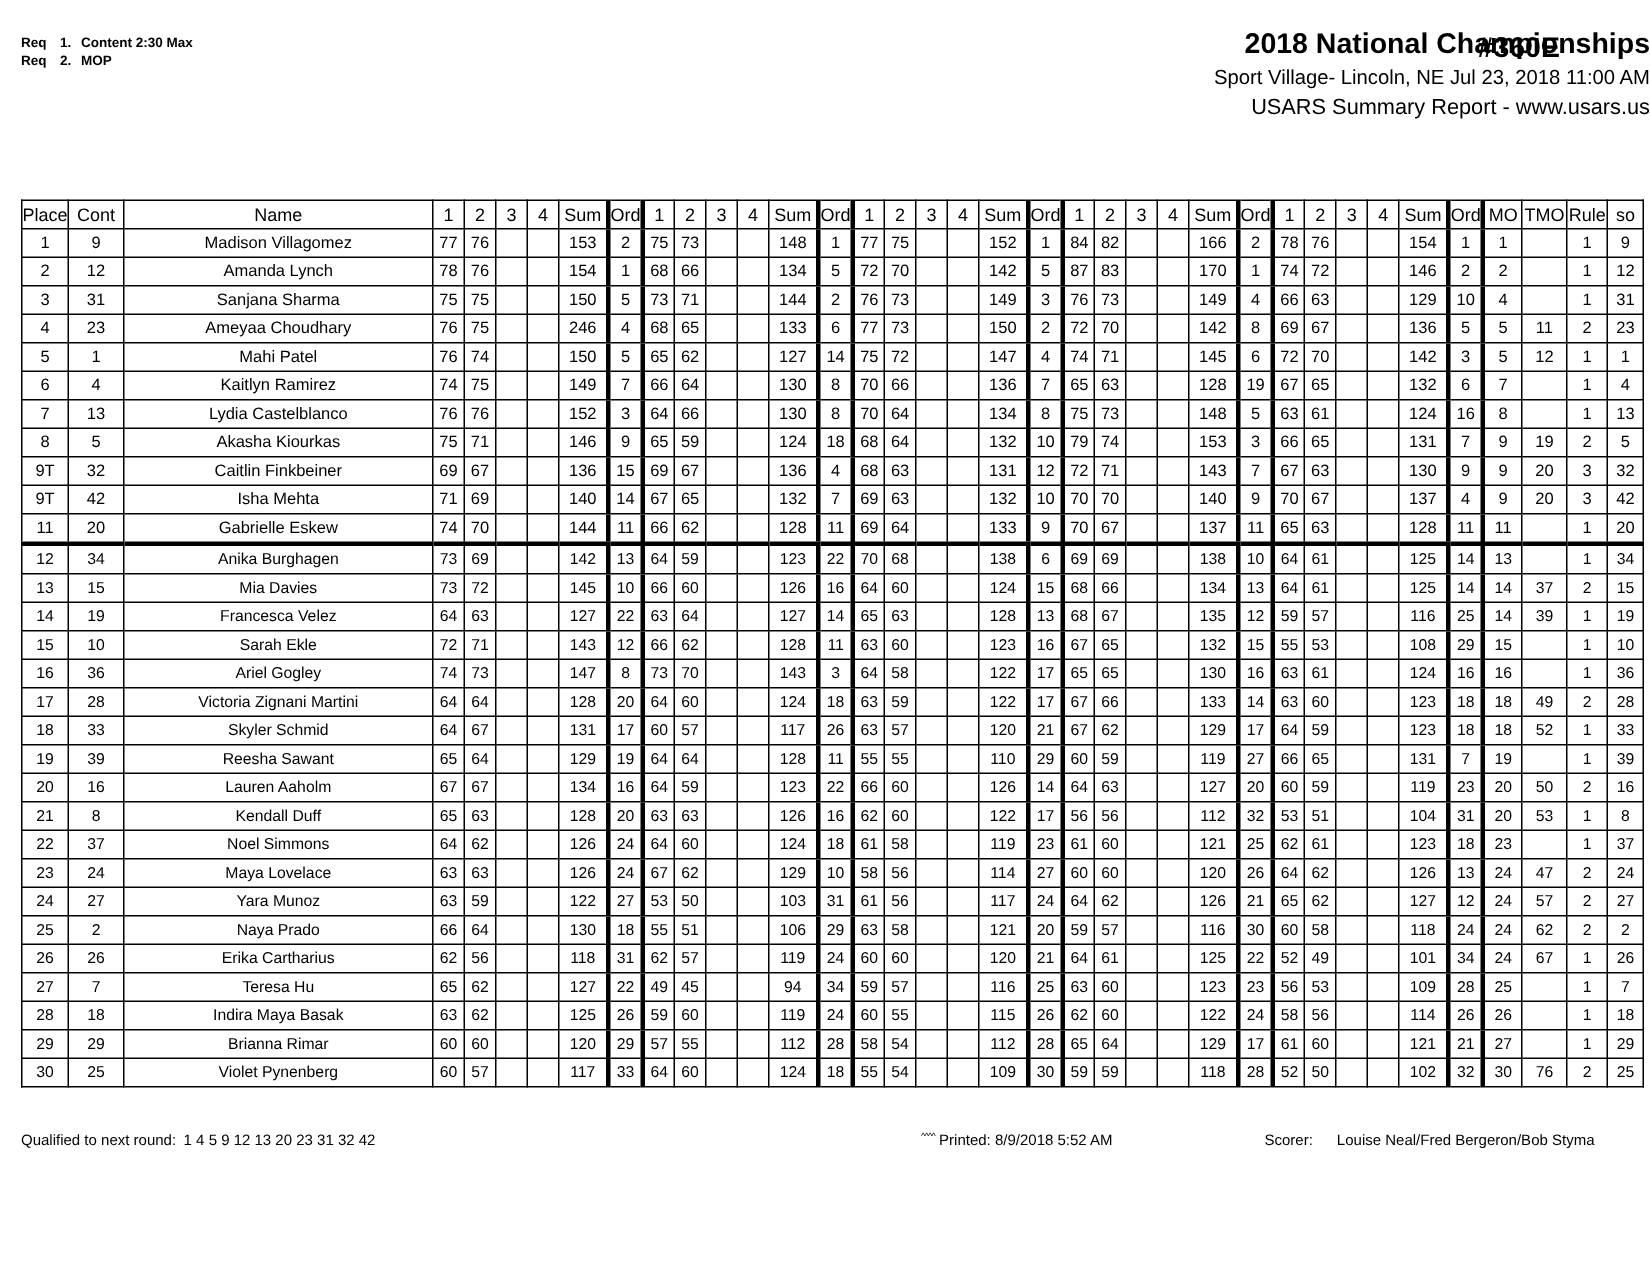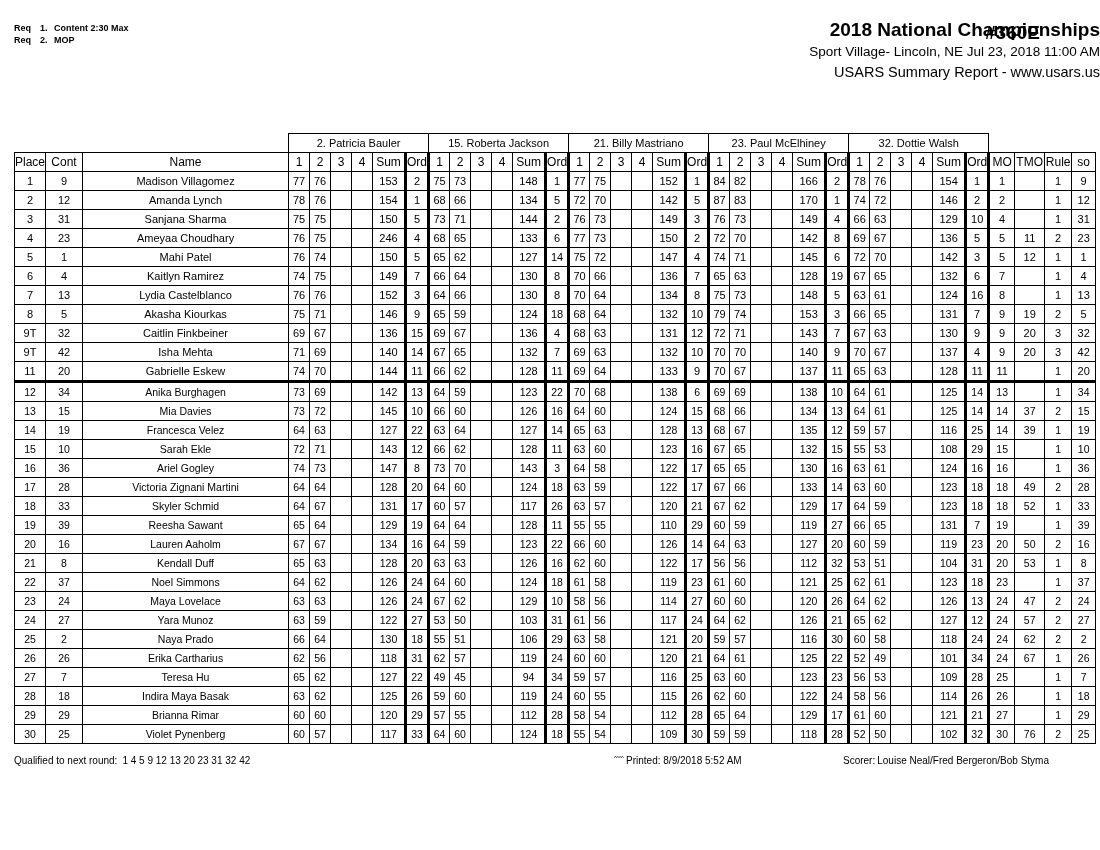--- a/index.html
+++ b/index.html
@@ -162,21 +162,21 @@
     font-size: 6px;
     vertical-align: 4px;
     letter-spacing: -0.5px;
   }
   #footer .f-scorer {
     position: absolute;
     left: 843px;
     top: 0;
     white-space: nowrap;
   }
-  #footer .f-scorer .f-lab { margin-right: 2px; }
+  #footer .f-scorer .f-lab { margin-right: 16px; }
 </style>
 </head>
 <body>
 
 <div id="req-block">
   <span class="req-line">
     <span class="req-tag">Req</span><span class="req-num">1.</span><span>Content 2:30 Max</span>
   </span>
   <span class="req-line">
     <span class="req-tag">Req</span><span class="req-num">2.</span><span>MOP</span>
@@ -225,29 +225,20 @@
       <col class="c-s">
       <col class="c-s">
       <col class="c-sum">
       <col class="c-ord">
     <col class="c-mo">
       <col class="c-tmo">
       <col class="c-rule">
       <col class="c-so">
   </colgroup>
   <thead>
-    <tr class="judge-title-row">
-      <td class="nb" colspan="3"></td>
-      <td class="jname" colspan="6">2.  Patricia Bauler</td>
-      <td class="jname" colspan="6">15.  Roberta Jackson</td>
-      <td class="jname" colspan="6">21.  Billy Mastriano</td>
-      <td class="jname" colspan="6">23.  Paul McElhiney</td>
-      <td class="jname" colspan="6">32.  Dottie Walsh</td>
-      <td class="nb" colspan="4"></td>
-    </tr>
     <tr class="col-head-row">
       <td class="h-place">Place</td>
       <td class="h-cont">Cont</td>
       <td class="h-name">Name</td>
 
       <td>1</td>
       <td>2</td>
       <td>3</td>
       <td>4</td>
       <td>Sum</td>

